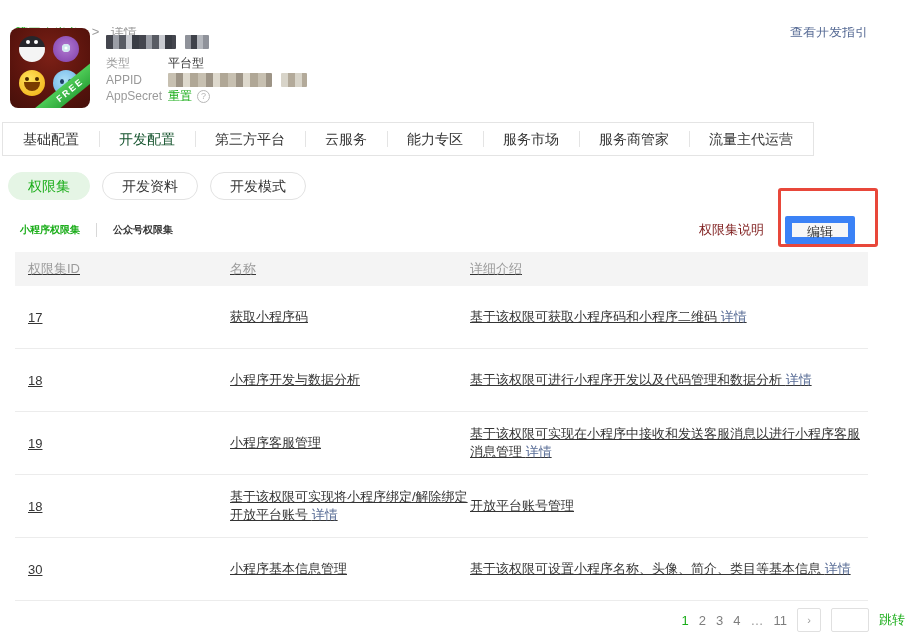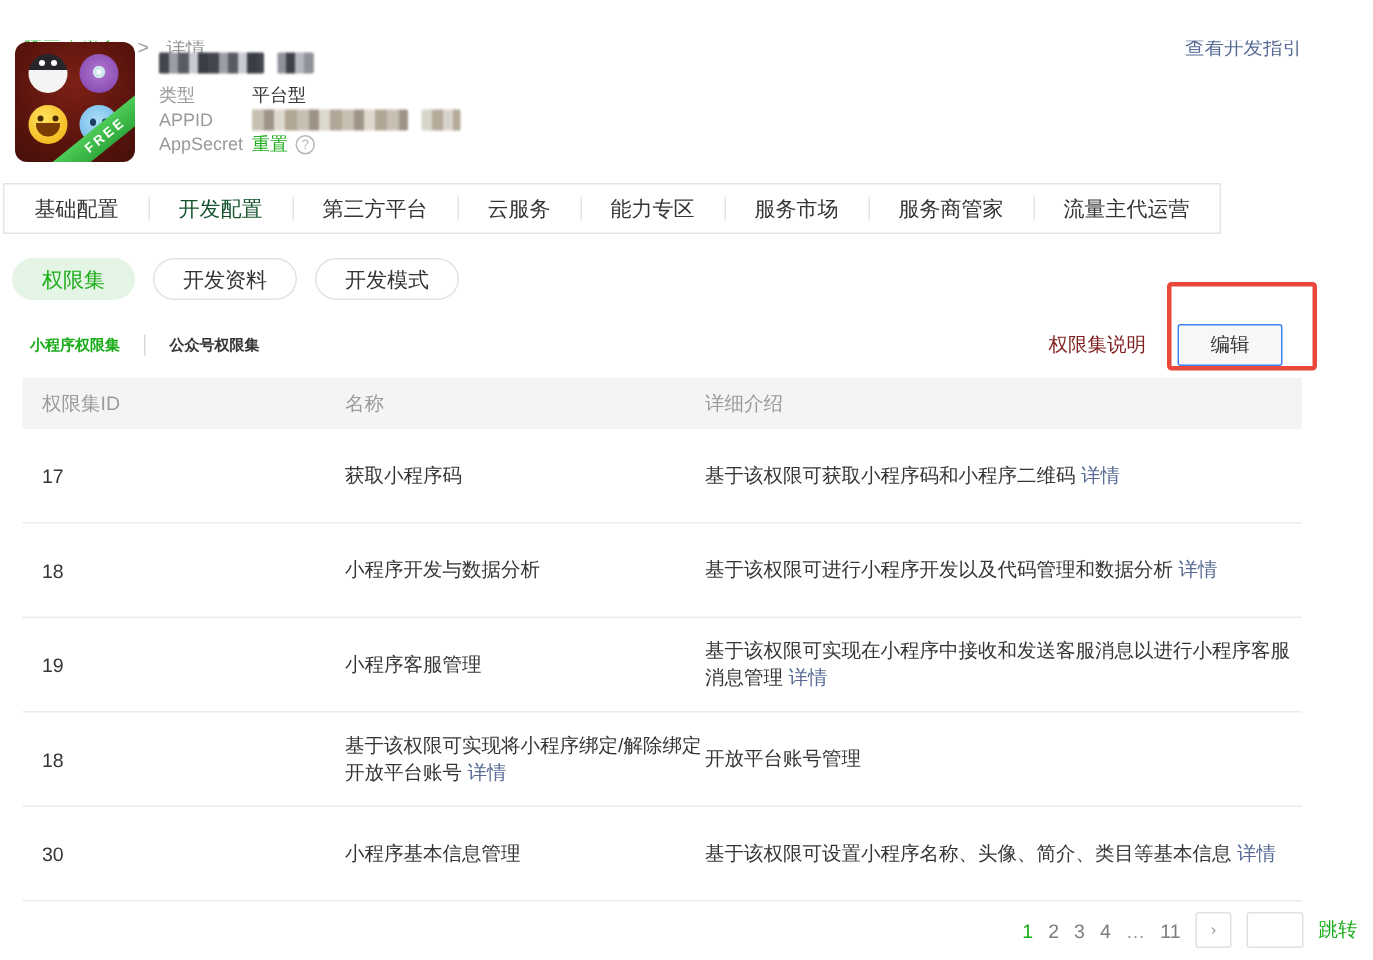--- a/index.html
+++ b/index.html
@@ -64,27 +64,27 @@
 
   
   .subnav { position:absolute; top:212px; left:0; width:915px; height:36px;
     display:flex; align-items:center; justify-content:space-between; padding:0 60px 0 20px; }
   .subnav-left { display:flex; align-items:flex-end; font-size:10px;font-weight:bold; }
   .subnav-link { color:#353535; text-decoration:none; cursor:pointer; }
   .subnav-link.active { color:#1aad19; }
   .subnav-divider { width:1px; height:14px; background:#d8d8d8; margin:0 16px; }
   .subnav-right { display:flex; align-items:center; }
   .desc-link { color:#7f1d1d; font-size:13px; text-decoration:none; cursor:pointer; margin-right:21px; }
-  .edit-btn { width:70px; height:28px; border:1px solid #3b82f6; background:#f7f7f7; color:#353535;
+  .edit-btn { width:70px; height:28px; border:7px solid #3b82f6; background:#f7f7f7; color:#353535;
     font-size:13px; cursor:pointer; border-radius:2px; font-family:inherit; }
   .annotation-box { position:absolute; left:778px; top:188px; width:100px; height:59px;
     border:3px solid #e8473a; border-radius:3px; pointer-events:none; z-index:5; }
 
   
-  .perm-table { position:absolute; top:252px; left:15px; width:853px; }
+  .perm-table { position:absolute; top:252px; left:15px; width:853px;text-decoration:underline; }
   .t-header { display:grid; grid-template-columns:202px 240px 1fr; background:#f4f4f4;
     height:34px; align-items:center; padding-left:13px; font-size:13px; color:#9b9b9b; }
   .t-row { display:grid; grid-template-columns:202px 240px 1fr; height:63px; align-items:center;
     padding-left:13px; font-size:13px; color:#353535; border-bottom:1px solid #ececec; }
   .detail-link { color:#576b95; text-decoration:none; cursor:pointer; }
 
   
   .pagination { position:absolute; top:608px; right:10px; display:flex; align-items:center; gap:10px; font-size:13px; }
   .page-num { color:#7e7e7e; cursor:pointer; }
   .page-num.current { color:#1aad19; }

